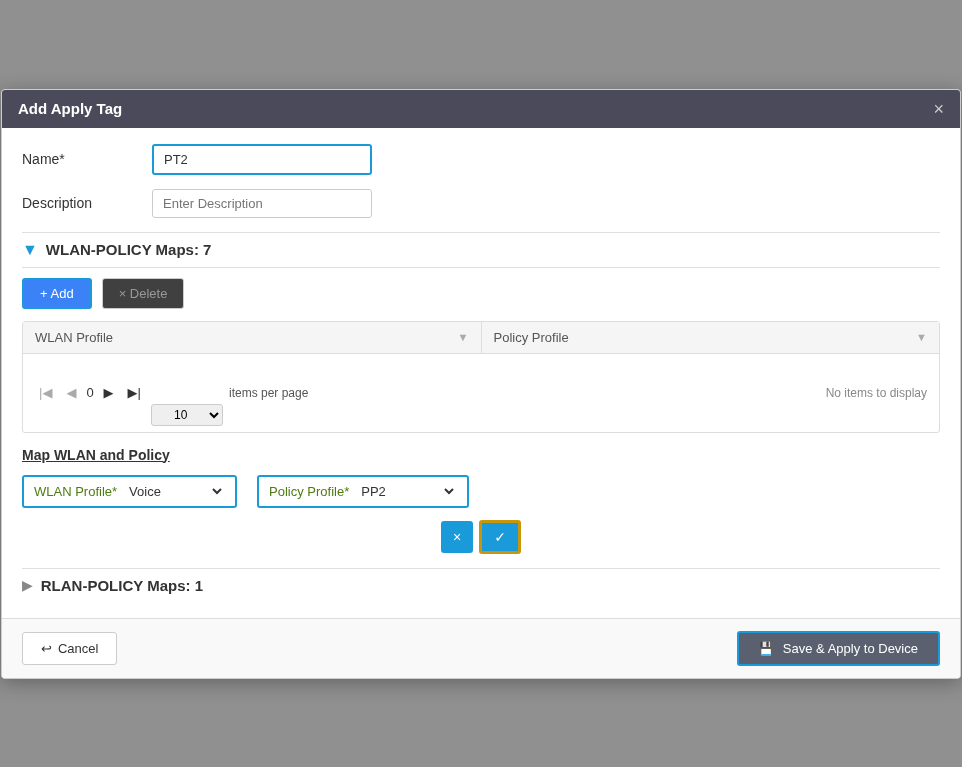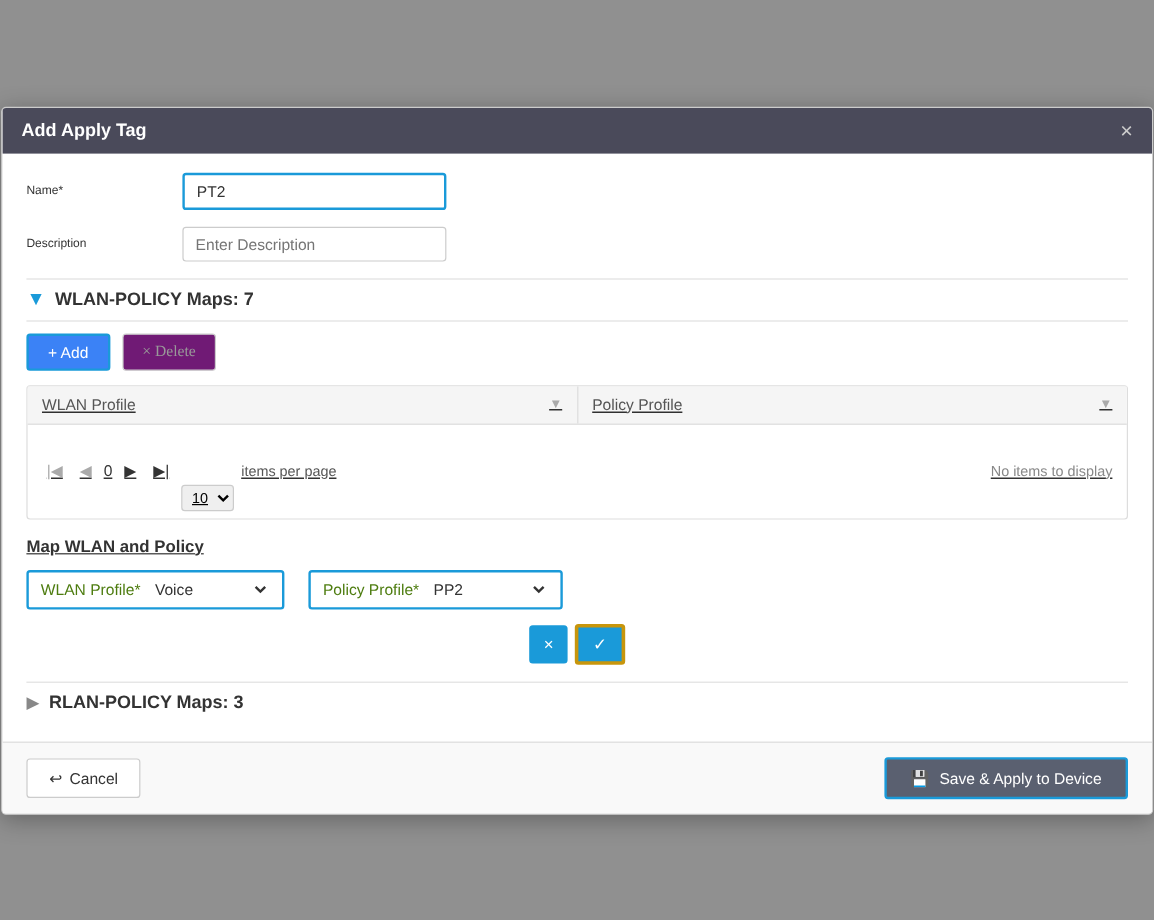--- a/index.html
+++ b/index.html
@@ -32,21 +32,21 @@
     .modal-body { padding: 16px 20px; }
 
     .form-row {
       display: flex;
       align-items: center;
       margin-bottom: 14px;
     }
 
     .form-label {
       width: 130px;
-      font-size: 10px;
+      font-size: 14px;
       color: #333;
       flex-shrink: 0;
     }
 
     .form-input {
       border: 2px solid #1a9ad9;
       padding: 6px 10px;
       font-size: 13px;
       border-radius: 3px;
       outline: none;
@@ -94,38 +94,36 @@
       padding: 6px 16px;
       border-radius: 3px;
       cursor: pointer;
       font-size: 13px;
       display: flex;
       align-items: center;
       gap: 4px;
     }
 
     .btn-delete {
-      background: #701a75;
+      background: #404040;
       color: #999;
       border: 1px solid #ccc;
       padding: 6px 16px;
       border-radius: 3px;
       cursor: pointer;
       font-size: 13px;
       display: flex;
       align-items: center;
       gap: 4px;
-      font-family: Liberation Serif, serif;
     }
 
     .table-container {
       border: 1px solid #ddd;
       border-radius: 3px;
       margin-bottom: 14px;
-      text-decoration: underline;
     }
 
     .table-header {
       display: flex;
       background: #f5f5f5;
       border-bottom: 1px solid #ddd;
     }
 
     .table-col {
       flex: 1;
@@ -168,21 +166,21 @@
     .pag-btn.active { color: #333; }
 
     .pag-num {
       font-size: 13px;
       color: #333;
     }
 
     .per-page-select {
       border: 1px solid #ccc;
       border-radius: 3px;
-      padding: 2px 4px;
+      padding: 2px 18px;
       font-size: 12px;
       margin-top: 44px;
     }
 
     .no-items-text {
       font-size: 12px;
       color: #888;
     }
 
     .map-section-title {
@@ -394,21 +392,21 @@
         </div>
 
         <div class="action-row">
           <button class="btn-cancel-action">×</button>
           <button class="btn-confirm-action">✓</button>
         </div>
       </div>
 
       <div class="section-header-collapsed">
         <span class="chevron-right">▶</span>
-        <span class="section-title">RLAN-POLICY Maps: 3</span>
+        <span class="section-title">RLAN-POLICY Maps: 1</span>
       </div>
 
     </div>
 
     <div class="modal-footer">
       <button class="btn-footer-cancel">
         <span>↩</span>
         <span>Cancel</span>
       </button>
       <button class="btn-footer-save">

